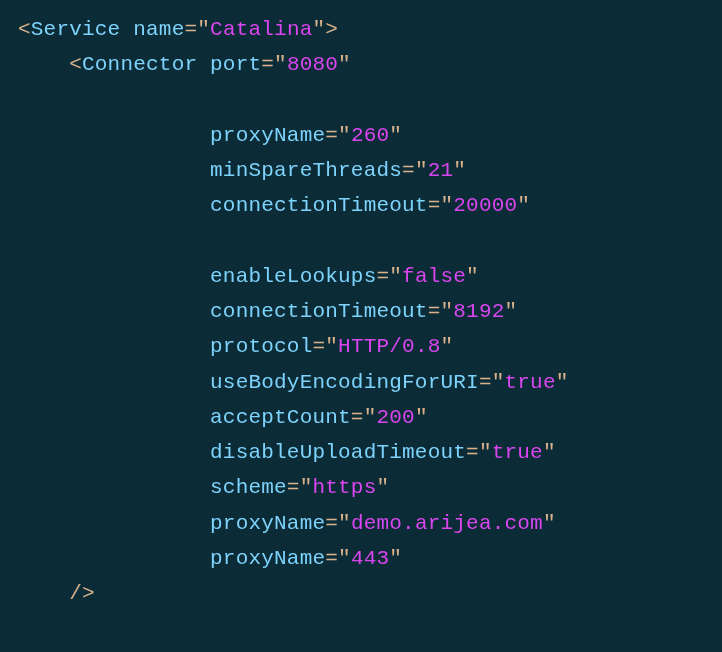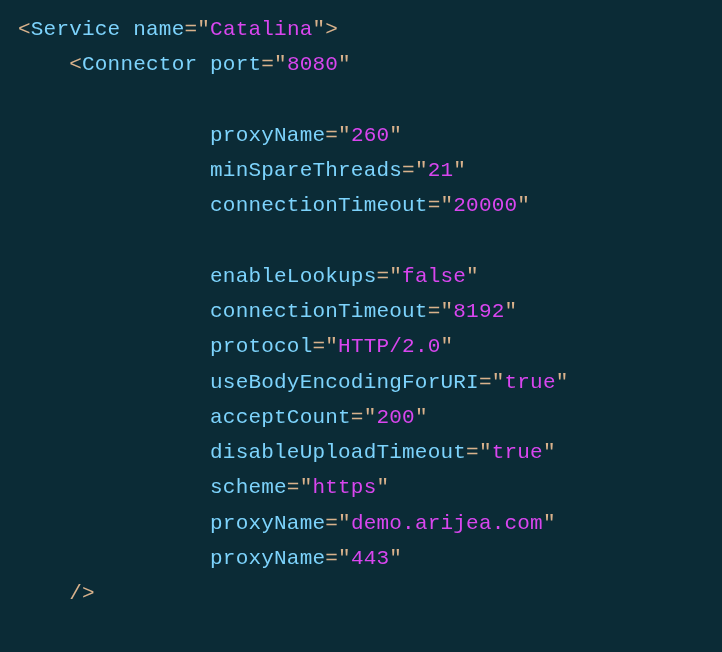--- a/index.html
+++ b/index.html
@@ -30,20 +30,20 @@
 
 <pre class="code" id="code"><span class="p">&lt;</span><span class="t">Service</span><span class="p"> </span><span class="a">name</span><span class="p">=</span><span class="p">"</span><span class="v">Catalina</span><span class="p">"</span><span class="p">&gt;</span>
 <span class="p">    &lt;</span><span class="t">Connector</span><span class="p"> </span><span class="a">port</span><span class="p">=</span><span class="p">"</span><span class="v">8080</span><span class="p">"</span>
 
 <span class="p">               </span><span class="a">proxyName</span><span class="p">=</span><span class="p">"</span><span class="v">260</span><span class="p">"</span>
 <span class="p">               </span><span class="a">minSpareThreads</span><span class="p">=</span><span class="p">"</span><span class="v">21</span><span class="p">"</span>
 <span class="p">               </span><span class="a">connectionTimeout</span><span class="p">=</span><span class="p">"</span><span class="v">20000</span><span class="p">"</span>
 
 <span class="p">               </span><span class="a">enableLookups</span><span class="p">=</span><span class="p">"</span><span class="v">false</span><span class="p">"</span>
 <span class="p">               </span><span class="a">connectionTimeout</span><span class="p">=</span><span class="p">"</span><span class="v">8192</span><span class="p">"</span>
-<span class="p">               </span><span class="a">protocol</span><span class="p">=</span><span class="p">"</span><span class="v">HTTP/2.0</span><span class="p">"</span>
+<span class="p">               </span><span class="a">protocol</span><span class="p">=</span><span class="p">"</span><span class="v">HTTP/0.8</span><span class="p">"</span>
 <span class="p">               </span><span class="a">useBodyEncodingForURI</span><span class="p">=</span><span class="p">"</span><span class="v">true</span><span class="p">"</span>
 <span class="p">               </span><span class="a">acceptCount</span><span class="p">=</span><span class="p">"</span><span class="v">200</span><span class="p">"</span>
 <span class="p">               </span><span class="a">disableUploadTimeout</span><span class="p">=</span><span class="p">"</span><span class="v">true</span><span class="p">"</span>
 <span class="p">               </span><span class="a">scheme</span><span class="p">=</span><span class="p">"</span><span class="v">https</span><span class="p">"</span>
 <span class="p">               </span><span class="a">proxyName</span><span class="p">=</span><span class="p">"</span><span class="v">demo.arijea.com</span><span class="p">"</span>
 <span class="p">               </span><span class="a">proxyName</span><span class="p">=</span><span class="p">"</span><span class="v">443</span><span class="p">"</span>
 <span class="p">    /&gt;</span></pre>
 
 </body></html>

